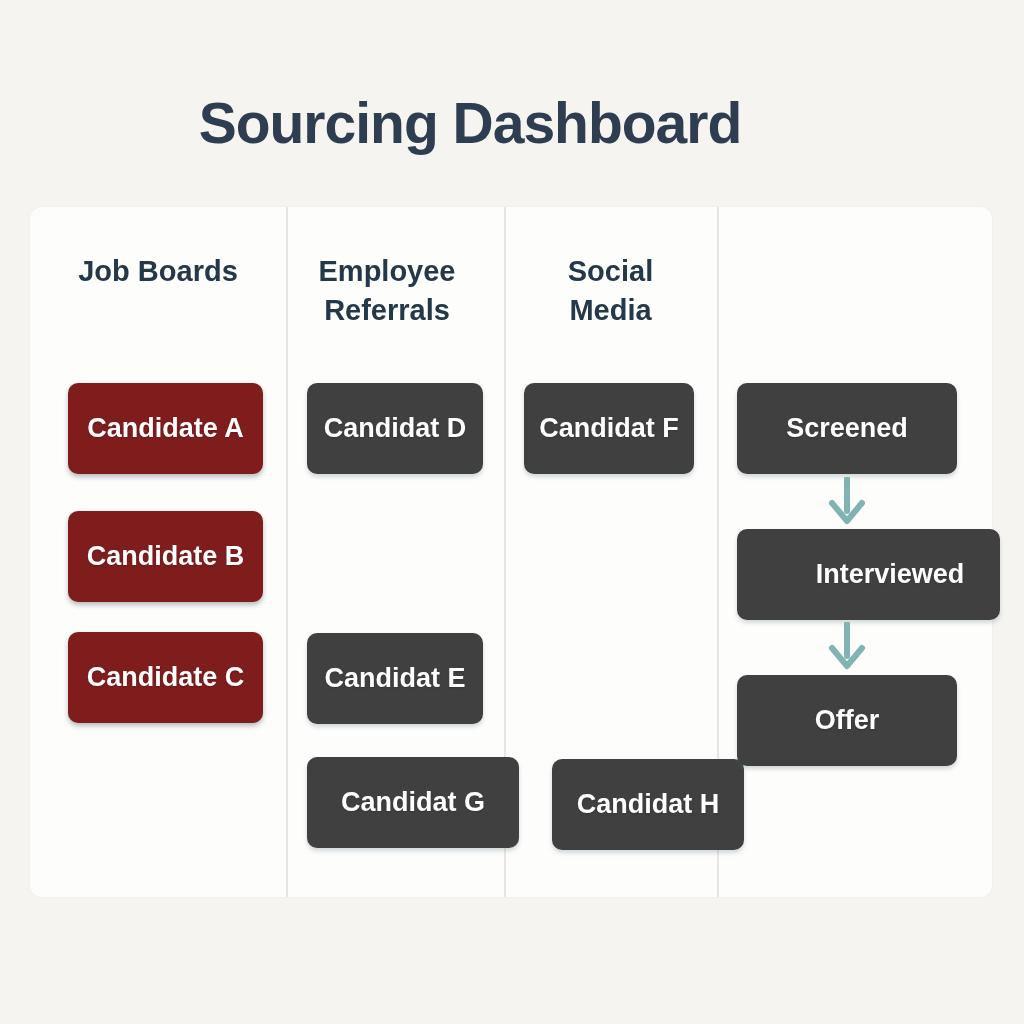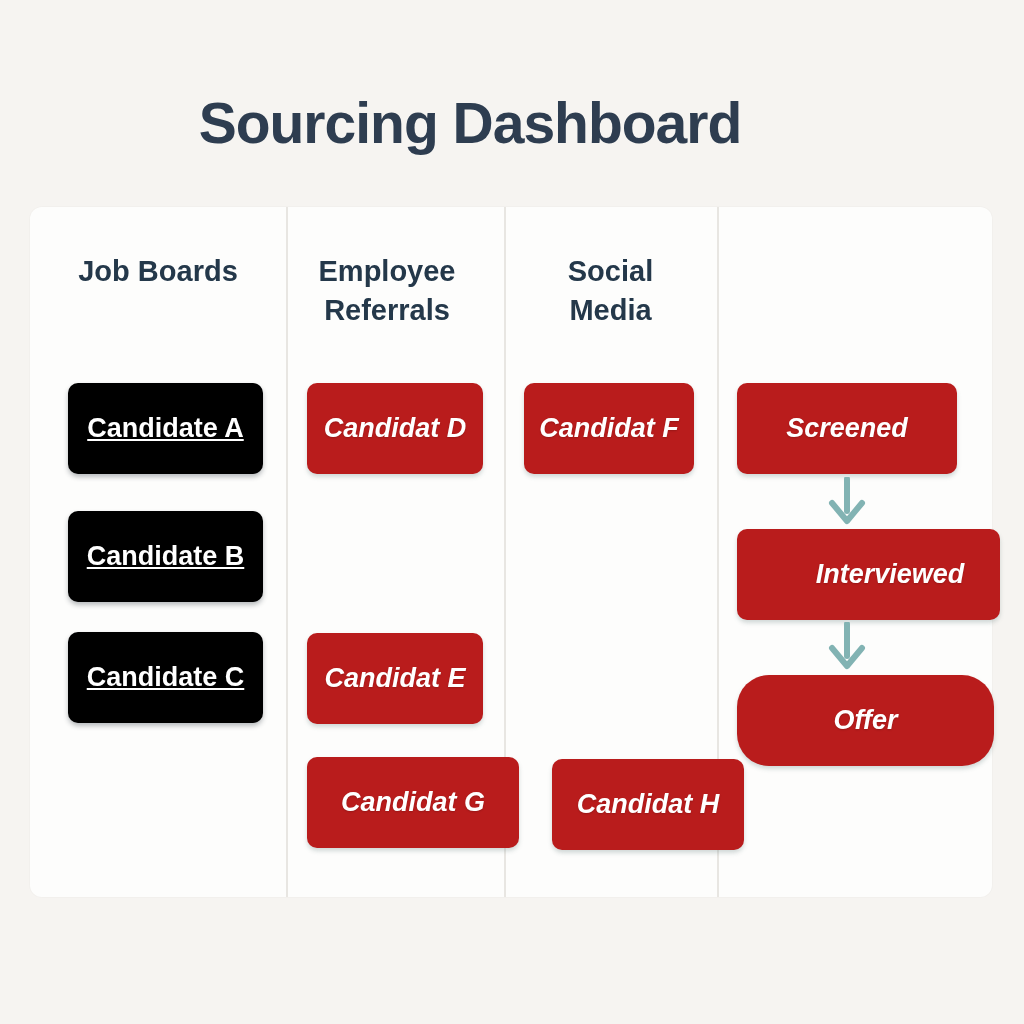--- a/index.html
+++ b/index.html
@@ -39,34 +39,34 @@
   .h3{left:504px;width:213px;} .h3 span{max-width:145px;}
   .h4{left:717px;width:275px;} .h4 span{max-width:190px;}
 
   .card{
     position:absolute;height:91px;border-radius:10px;
     display:flex;align-items:center;justify-content:center;
     color:#ffffff;font-size:27px;font-weight:700;
     text-shadow:0 1px 2px rgba(0,0,0,0.18);
     cursor:pointer;
   }
-  .dark{background:#000000;box-shadow:0 3px 5px rgba(25,35,48,0.30);text-decoration:underline;}
-  .teal{background:#b91c1c;box-shadow:0 3px 4px rgba(82,112,112,0.25);font-style:italic;}
+  .dark{background:#7f1d1d;box-shadow:0 3px 5px rgba(25,35,48,0.30);}
+  .teal{background:#404040;box-shadow:0 3px 4px rgba(82,112,112,0.25);}
 
   .card-a{left:68px;top:383px;width:195px;}
   .card-b{left:68px;top:511px;width:195px;}
   .card-c{left:68px;top:632px;width:195px;}
   .card-d{left:307px;top:383px;width:176px;}
   .card-e{left:307px;top:633px;width:176px;}
   .card-g{left:307px;top:757px;width:212px;}
   .card-f{left:524px;top:383px;width:170px;}
   .card-h{left:524px;top:759px;width:192px;margin-left:28px;}
   .stage-screened{left:737px;top:383px;width:220px;}
   .stage-interviewed{left:737px;top:529px;width:220px;padding-left:43px;}
-  .stage-offer{left:737px;top:675px;width:257px;border-radius:32px;}
+  .stage-offer{left:737px;top:675px;width:220px;}
 
   .arrow{position:absolute;left:825px;width:44px;height:50px;}
   .arrow1{top:477px;}
   .arrow2{top:622px;}
 </style>
 </head>
 <body>
 
 <div class="canvas">
 

